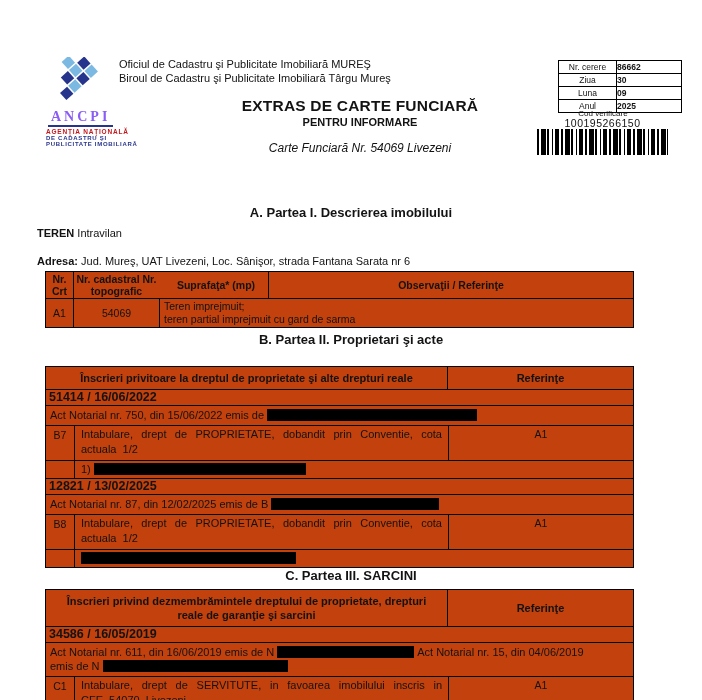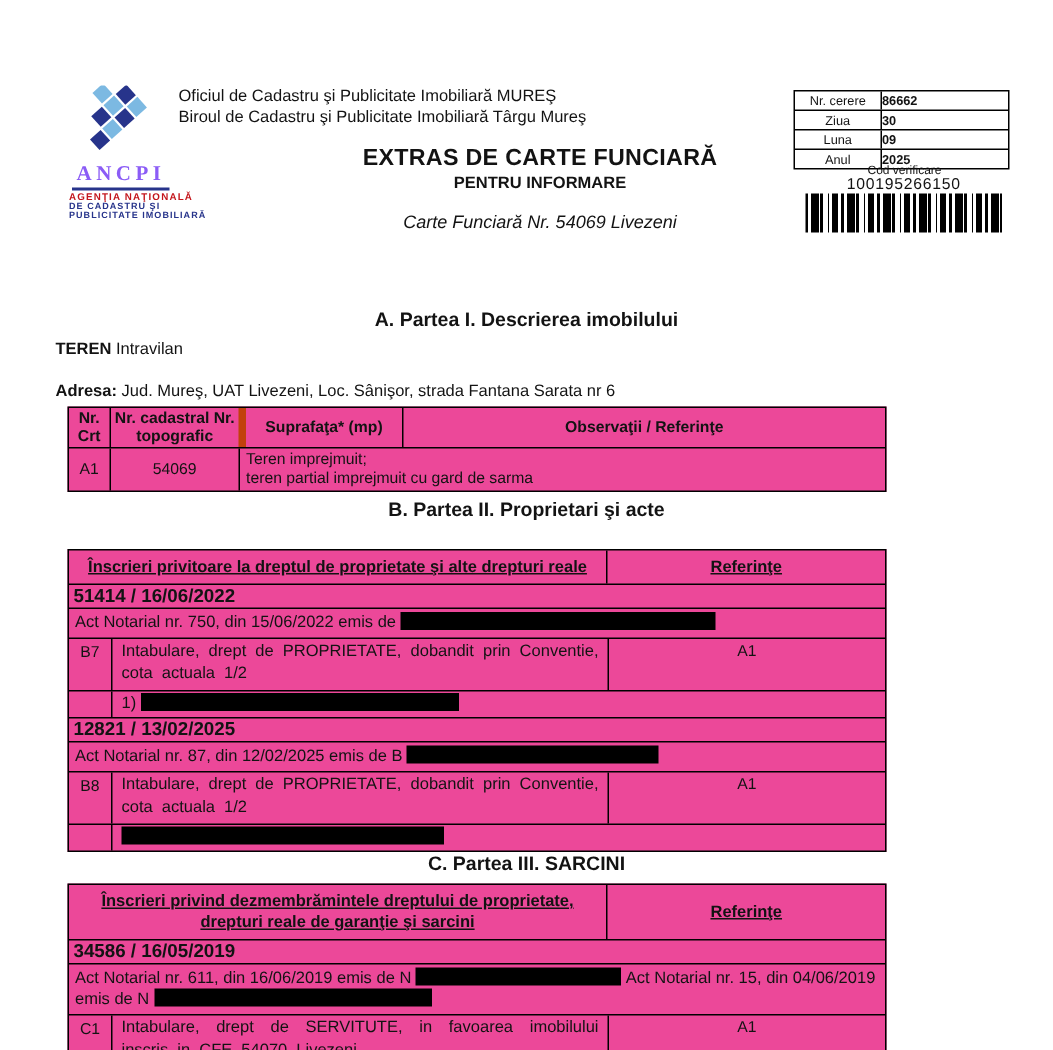--- a/index.html
+++ b/index.html
@@ -19,21 +19,21 @@
     border-bottom:2px solid #27348b; padding:0 3px; margin-left:2px;
   }
   .logo-sub1 { color:#c4161c; font-size:6.5px; font-weight:bold; letter-spacing:0.8px; margin-top:1px; }
   .logo-sub2 { color:#27348b; font-size:6px;  font-weight:bold; letter-spacing:0.7px; }
 
   .title-block { position:absolute; left:170px; top:97px; width:380px; text-align:center; }
   .title-main { font-weight:bold; font-size:15.5px; letter-spacing:0.2px; }
   .title-sub  { font-weight:bold; font-size:11px; margin-top:1px; }
   .title-cf   { font-style:italic; font-size:12px; margin-top:13px; }
 
-  .req-table { position:absolute; left:529px; top:60px; width:144px; border:1px solid #000; font-size:8.5px; box-sizing:border-box; }
+  .req-table { position:absolute; left:558px; top:60px; width:124px; border:1px solid #000; font-size:8.5px; box-sizing:border-box; }
   .req-row { display:flex; border-top:1px solid #000; line-height:10px; }
   .req-row:first-child { border-top:none; }
   .req-label { width:57px; text-align:center; padding:1px 0; border-right:1px solid #000; }
   .req-value { flex:1; text-align:left; padding:1px 0; font-weight:bold; }
   .cod-label { position:absolute; left:541px; top:109px; width:124px; text-align:center; font-size:8px; }
   .cod-value { position:absolute; left:537px; top:117px; width:131px; text-align:center; font-size:10.5px; letter-spacing:0.5px; }
   .barcode {
     position:absolute; left:537px; top:129px; width:131px; height:26px;
     background:repeating-linear-gradient(90deg,
       #000 0 2px, #fff 2px 4px, #000 4px 9px, #fff 9px 10px, #000 10px 12px,
@@ -41,33 +41,33 @@
   }
 
   
   .sec-title { position:absolute; left:0; width:702px; text-align:center; font-weight:bold; font-size:13px; }
   #secA { top:205px; } #secB { top:332px; } #secC { top:568px; }
   .teren  { position:absolute; left:37px; top:227px; font-size:11px; }
   .adresa { position:absolute; left:37px; top:255px; font-size:11px; }
   .b { font-weight:bold; }
 
   
-  .dtable { position:absolute; left:45px; width:546px; border:1.5px solid #000; box-sizing:border-box; background:#ec4899; }
+  .dtable { position:absolute; left:45px; width:589px; border:1.5px solid #000; box-sizing:border-box; background:#c2410c; }
   #tableA { top:271px; } #tableB { top:366px; } #tableC { top:589px; }
 
   
   .a-head { display:flex; font-weight:bold; font-size:10.5px; text-align:center; }
   .a-body { display:flex; border-top:1px solid #000; font-size:10.5px; }
   .a-c1 { width:27px; }  .a-c2 { width:86px; border-left:1px solid #000; }
   .a-c3 { width:109px; border-left:5px solid #c2410c; } .a-c4 { flex:1; border-left:1px solid #000; }
   .a-cell { display:flex; align-items:center; justify-content:center; min-height:26px; line-height:12px; padding:1px 2px; box-sizing:border-box; }
   .a-obs { display:block; text-align:left; padding:1px 4px; line-height:13px; min-height:26px; box-sizing:border-box; }
 
   
-  .head2 { display:flex; font-weight:bold; font-size:11px; border-bottom:1.5px solid #000; text-align:center;text-decoration:underline; }
+  .head2 { display:flex; font-weight:bold; font-size:11px; border-bottom:1.5px solid #000; text-align:center; }
   .head2-c1 { flex:1; display:flex; align-items:center; justify-content:center; padding:4px 10px; line-height:14px; }
   .head2-c2 { width:186px; border-left:1.5px solid #000; display:flex; align-items:center; justify-content:center; box-sizing:border-box; }
   .r { display:flex; border-top:1px solid #000; font-size:11px; }
   .head2 + .r { border-top:none; }
   .docket { flex:1; font-weight:bold; font-size:12.5px; padding:0 3px; line-height:15px; }
   .act { flex:1; padding:2px 4px 3px; line-height:14px; }
   .lbl { width:29px; border-right:1px solid #000; text-align:center; font-size:10.5px; padding-top:3px; box-sizing:border-box; }
   .cnt { flex:1; padding:1px 6px 3px; text-align:justify; line-height:15px; word-spacing:3px; }
   .ref { width:185px; border-left:1px solid #000; text-align:center; font-size:10.5px; padding-top:2px; box-sizing:border-box; }
   .sub-cnt { flex:1; padding:1px 6px 2px; line-height:14px; }

